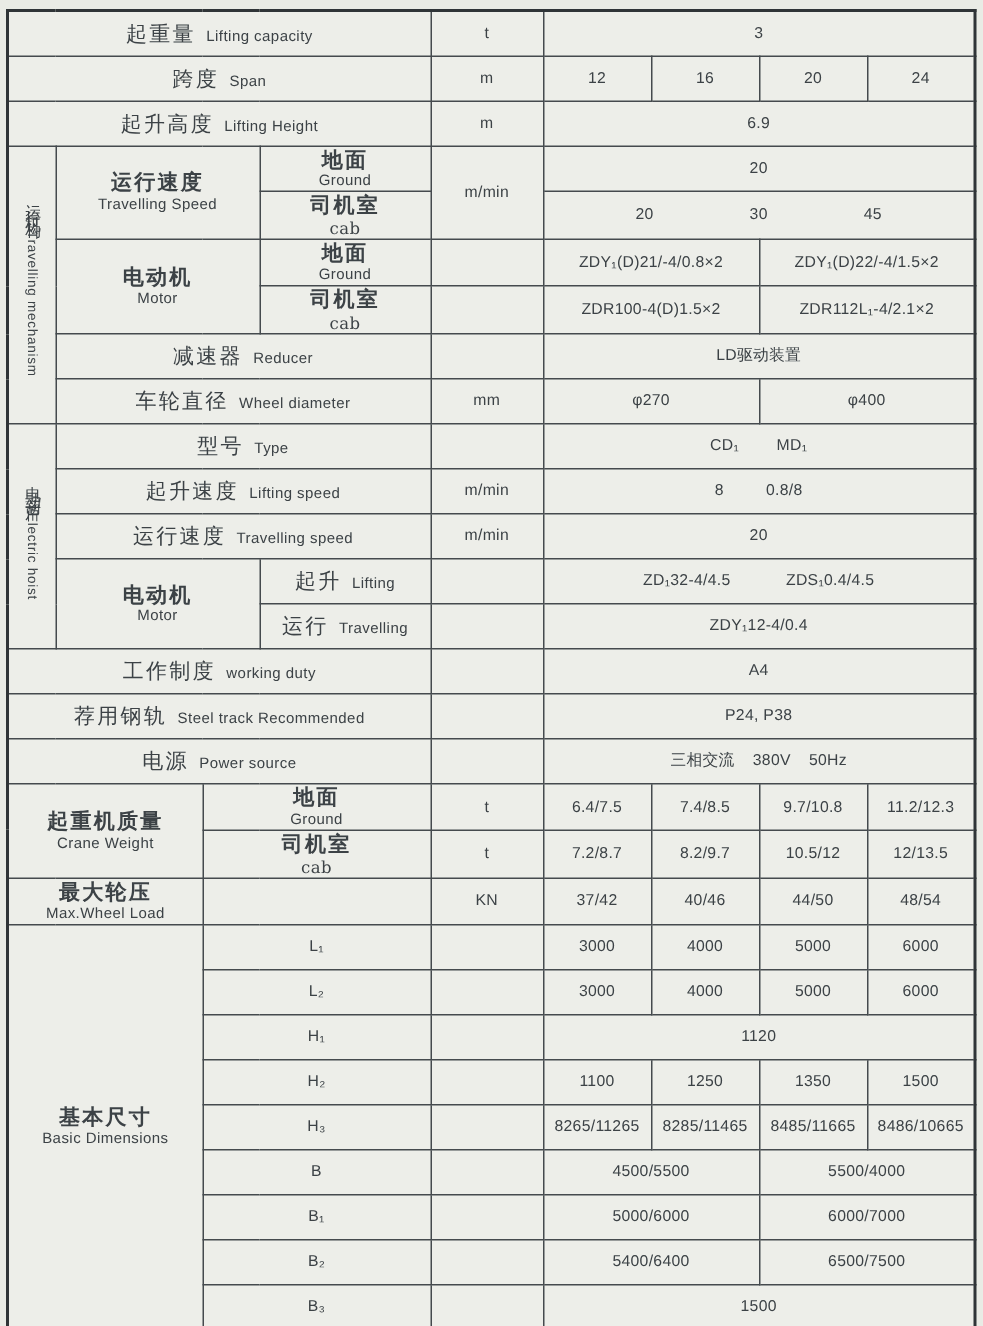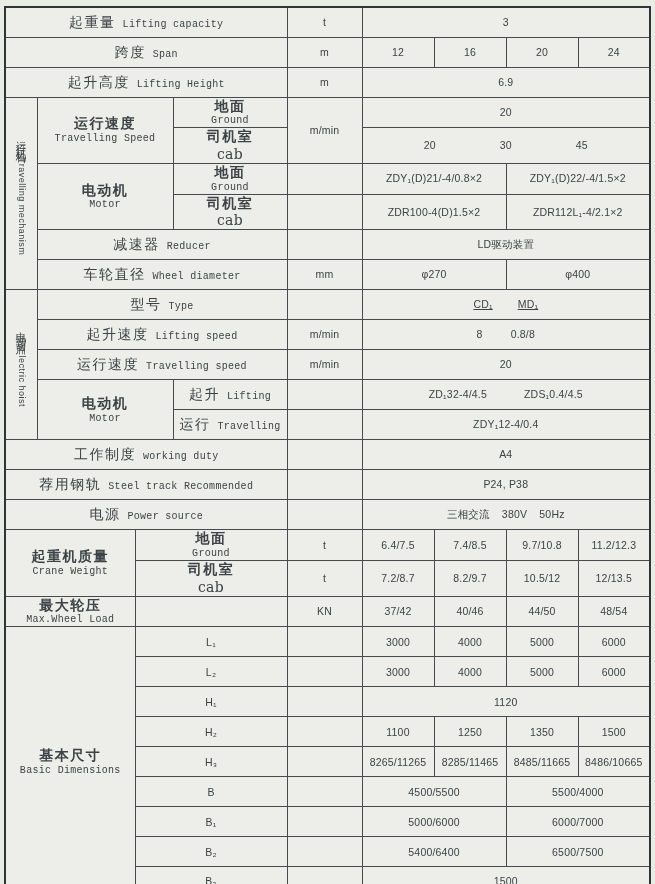--- a/index.html
+++ b/index.html
@@ -25,36 +25,36 @@
     vertical-align: middle;
     padding: 0;
     font-size: 10.5px;
     line-height: 1.2;
     overflow: hidden;
     letter-spacing: 0.2px;
   }
   tr { height: 30px; }
   
   .zh { font-size: 14px; letter-spacing: 1.5px; margin-right: 7px; }
-  .en { font-size: 10px; letter-spacing: 0.3px; font-family: Liberation Mono, monospace; }
+  .en { font-size: 10px; letter-spacing: 0.3px; }
   
   .lbl2 .zh { display: block; margin: 0 0 1px 0; letter-spacing: 1.5px; font-weight: bold; }
   .lbl2 .en { display: block; }
-  .cab-en { font-family: "DejaVu Serif", "Liberation Serif", serif; font-size: 14px; }
+  .cab-en { font-family: "DejaVu Serif", "Liberation Serif", serif; font-size: 11px; }
   
   .vcell { padding: 0; }
   .vwrap { display: flex; align-items: center; justify-content: center; height: 100%; }
   .vtext { writing-mode: vertical-rl; text-orientation: mixed; white-space: nowrap; }
   .vzh { font-size: 10.5px; letter-spacing: 4px; }
   .ven { font-size: 9px; margin-top: 10px; letter-spacing: 0.5px; }
   
   .vals { display: flex; align-items: center; justify-content: center; }
   .g64 { gap: 64px; }
   .g28 { gap: 28px; }
-  .g22 { gap: 25px; text-decoration: underline; }
+  .g22 { gap: 25px; }
   .g20 { gap: 37px; }
   .wsp { word-spacing: 9px; text-align: center; }
   .unit { font-size: 10.5px; }
 </style>
 </head>
 <body>
 
 <table class="spec">
   <colgroup>
     <col style="width:32px">

